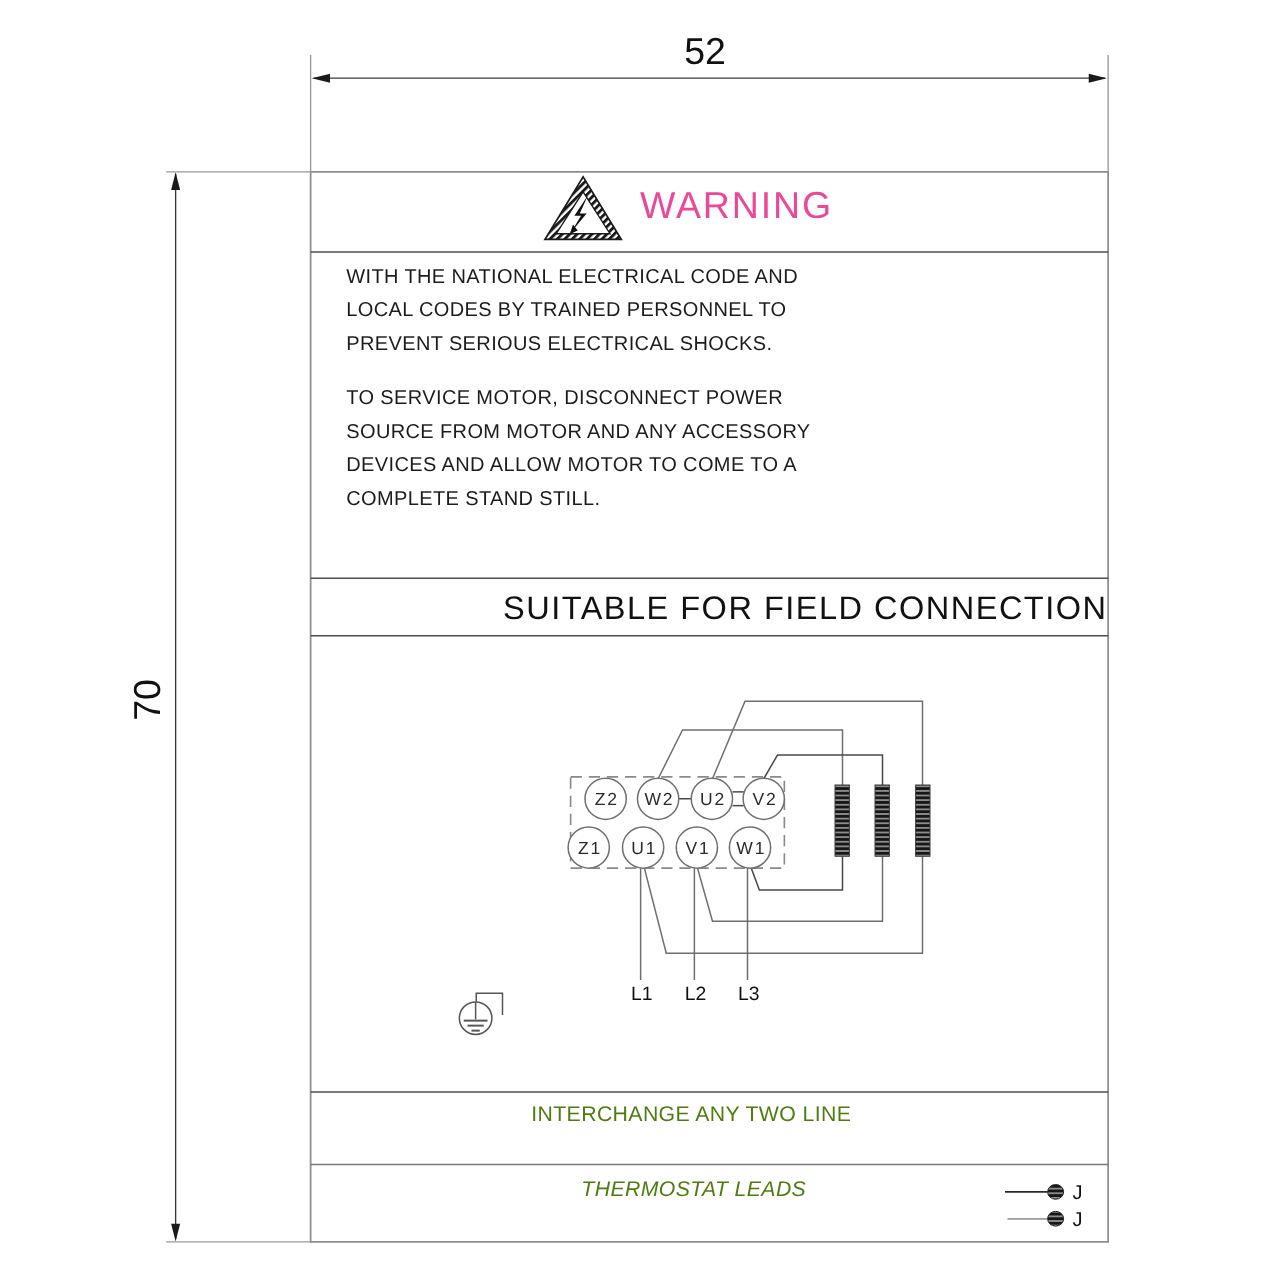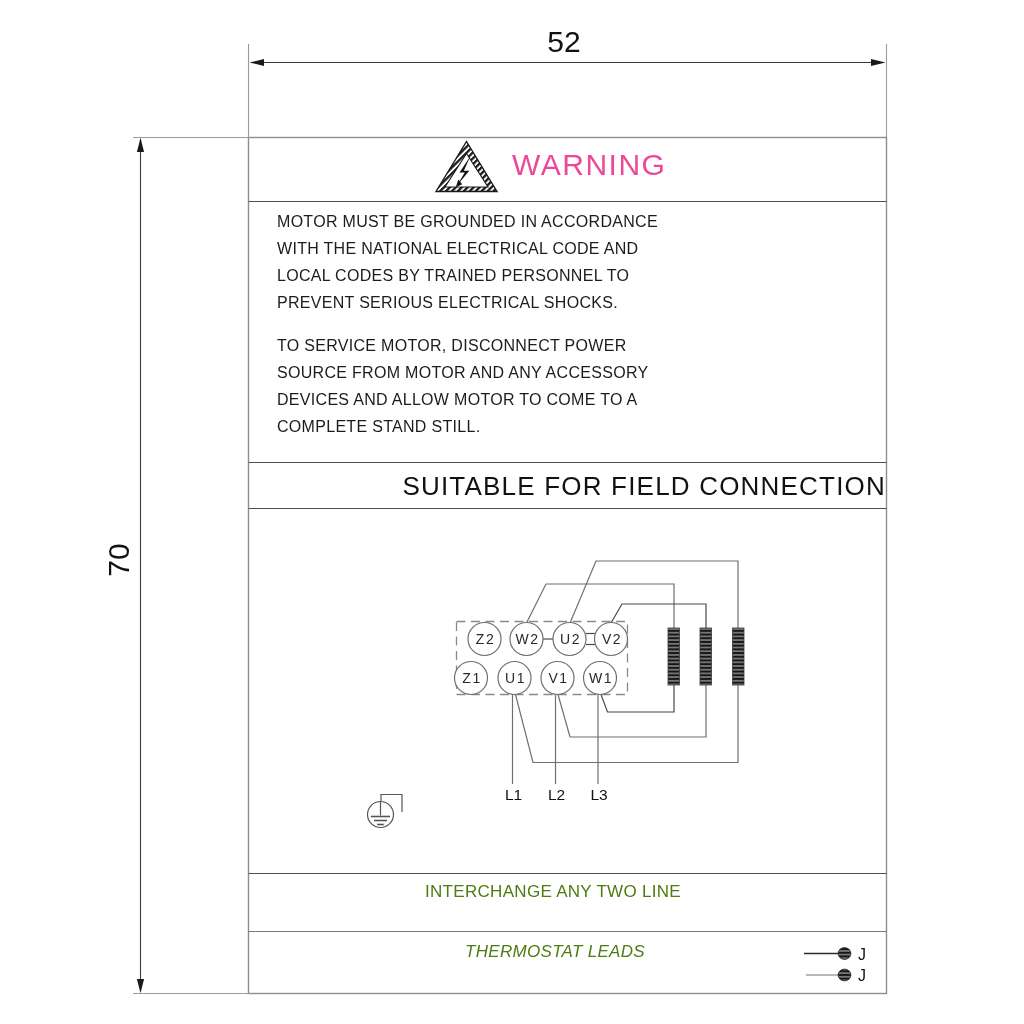--- a/index.html
+++ b/index.html
@@ -140,21 +140,20 @@
       <text x="858" y="981">J</text>
     </g>
   </svg>
 
   <div class="abs dim-num" style="left:539px;top:27px;width:50px;text-align:center;">52</div>
   <div class="abs dim-num rot270" style="left:94px;top:545px;width:50px;height:30px;">70</div>
 
   <div class="abs warn-title" style="left:512px;top:150px;">WARNING</div>
 
   <div class="abs" style="left:277px;top:208px;">
-    <div class="body-line">MOTOR MUST BE GROUNDED IN ACCORDANCE</div>
     <div class="body-line">WITH THE NATIONAL ELECTRICAL CODE AND</div>
     <div class="body-line">LOCAL CODES BY TRAINED PERSONNEL TO</div>
     <div class="body-line">PREVENT SERIOUS ELECTRICAL SHOCKS.</div>
     <div style="height:16px;"></div>
     <div class="body-line">TO SERVICE MOTOR, DISCONNECT POWER</div>
     <div class="body-line">SOURCE FROM MOTOR AND ANY ACCESSORY</div>
     <div class="body-line">DEVICES AND ALLOW MOTOR TO COME TO A</div>
     <div class="body-line">COMPLETE STAND STILL.</div>
   </div>
 

